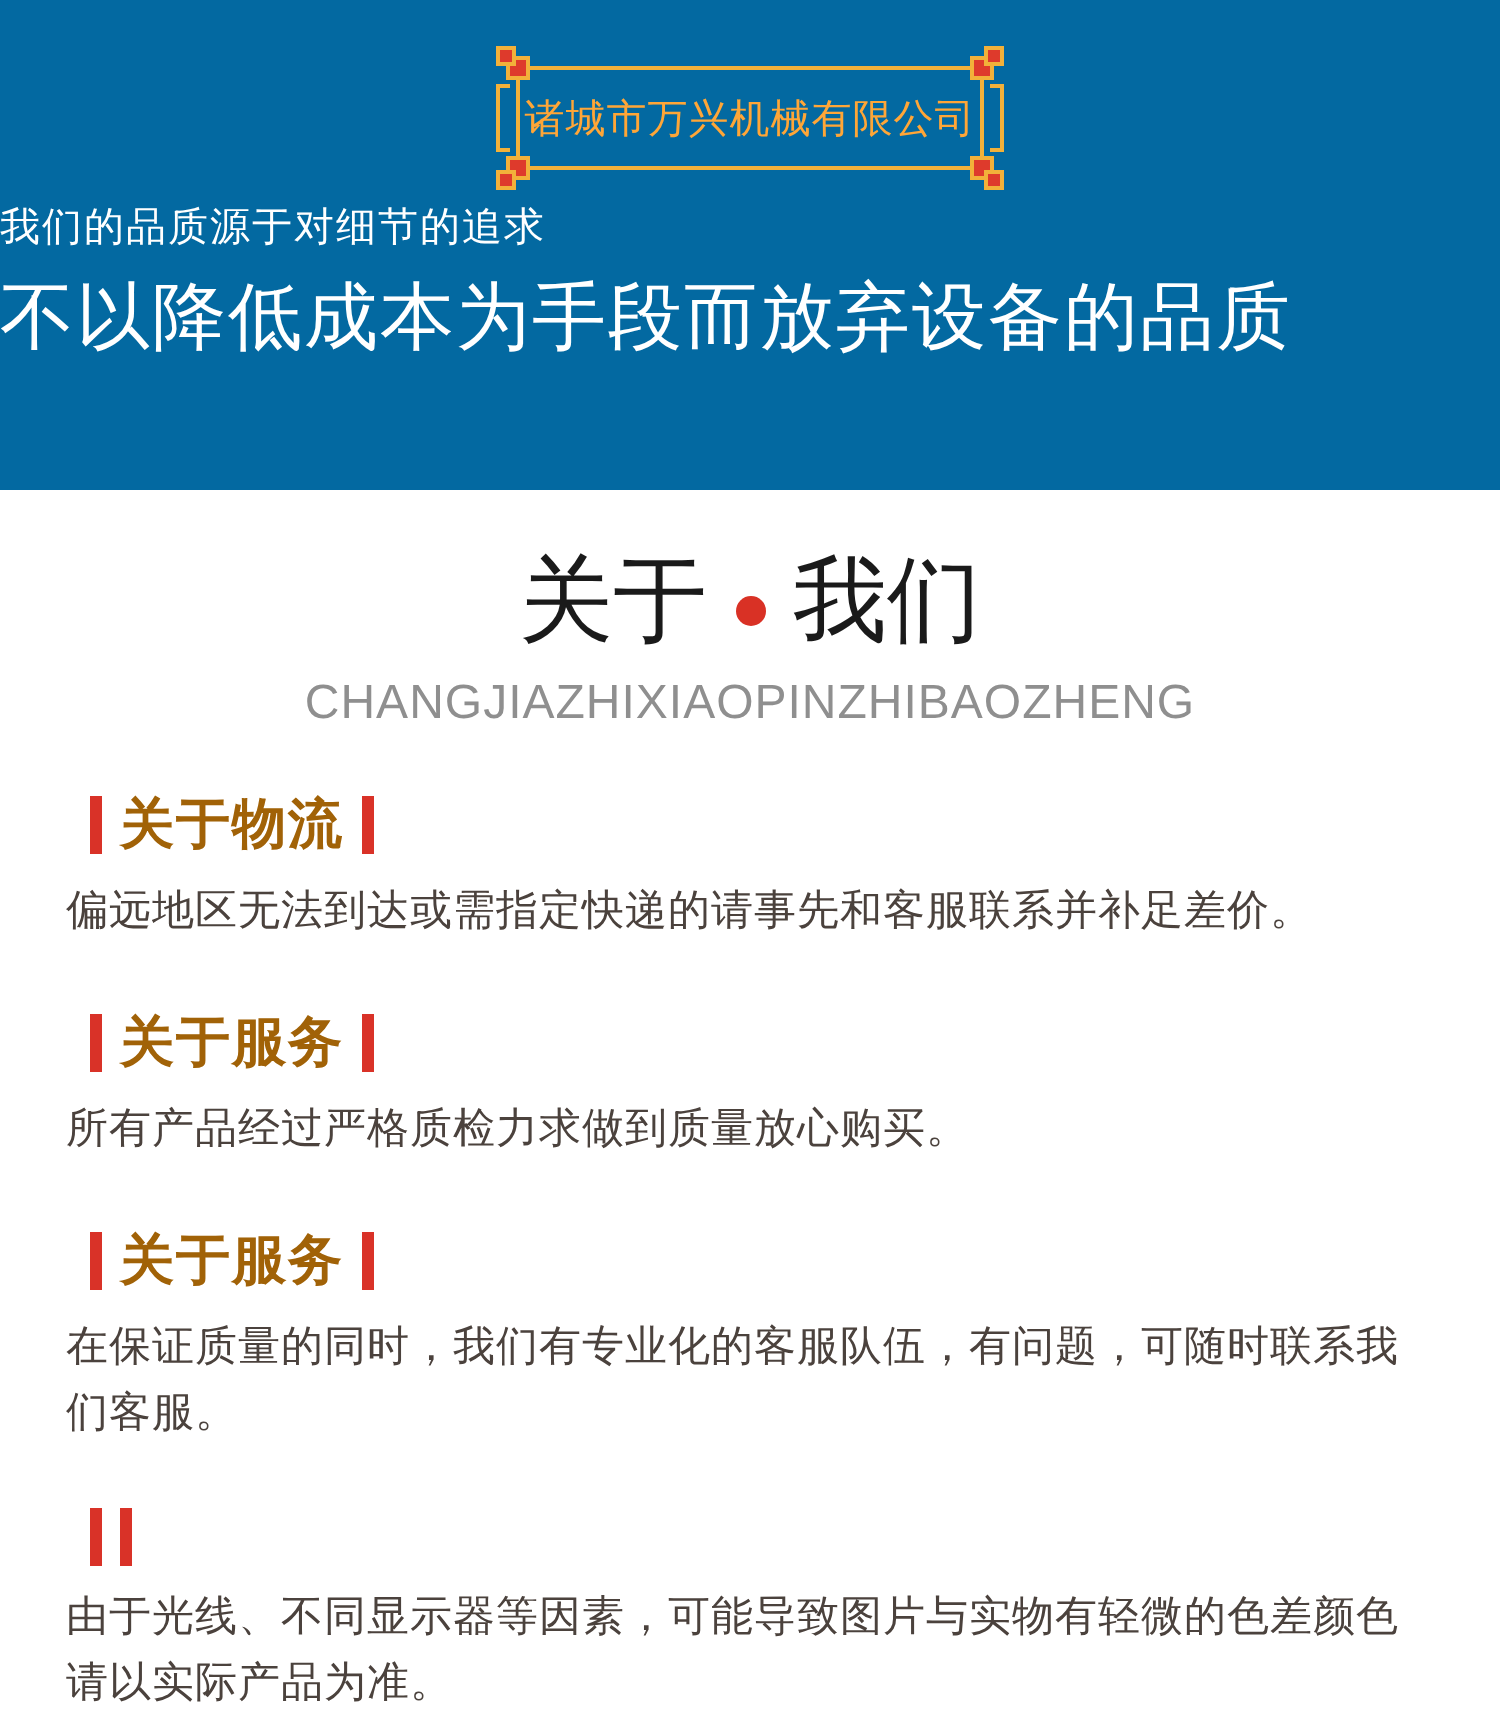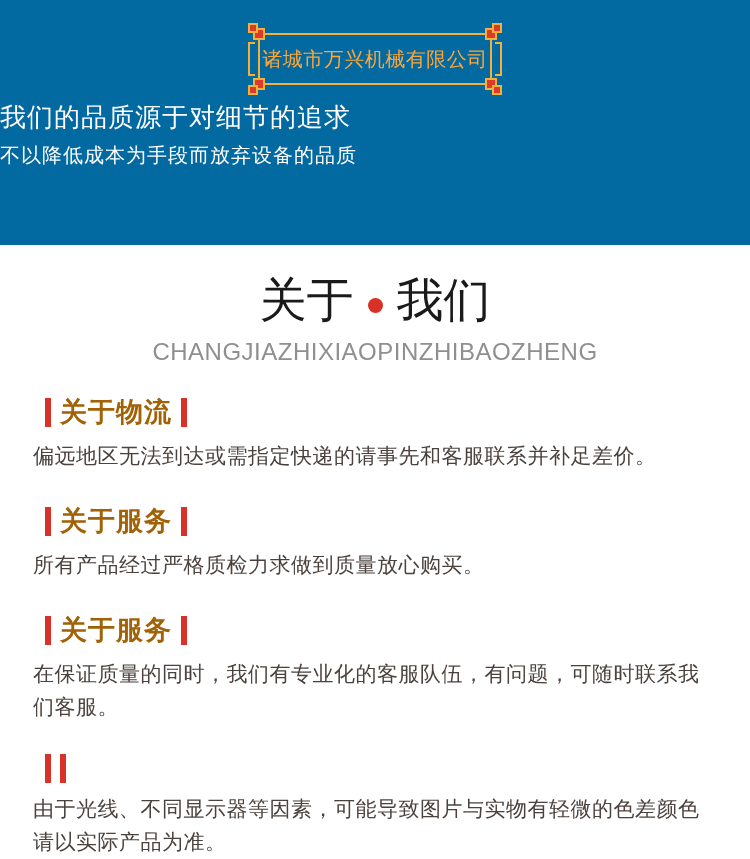--- a/index.html
+++ b/index.html
@@ -41,22 +41,22 @@
   }
   .knot::after {
     content:""; position:absolute; width:6px; height:6px;
     border:2px solid #f2b13a; background:#de3a2c;
   }
   .knot-tl { top:-7px; left:-7px; }   .knot-tl::after { top:-7px; left:-7px; }
   .knot-tr { top:-7px; right:-7px; }  .knot-tr::after { top:-7px; right:-7px; }
   .knot-bl { bottom:-7px; left:-7px; }  .knot-bl::after { bottom:-7px; left:-7px; }
   .knot-br { bottom:-7px; right:-7px; } .knot-br::after { bottom:-7px; right:-7px; }
 
-  .slogan-1 { margin-top:48px; font-size:26px; letter-spacing:1px; }
-  .slogan-2 { margin-top:7px;  font-size:20px; letter-spacing:1px; }
+  .slogan-1 { margin-top:48px; font-size:20px; letter-spacing:1px; }
+  .slogan-2 { margin-top:7px;  font-size:37px; letter-spacing:1px; }
   .slogan-big { margin-top:9px; font-size:51px; letter-spacing:2px; white-space:nowrap; }
 
   
   .about-header { text-align:center; padding-top:24px; }
   .about-title {
     font-size:47px; color:#1a1a1a; font-weight:500;
     display:flex; align-items:center; justify-content:center; gap:14px;
   }
   .about-dot {
     width:15px; height:15px; border-radius:50%;

